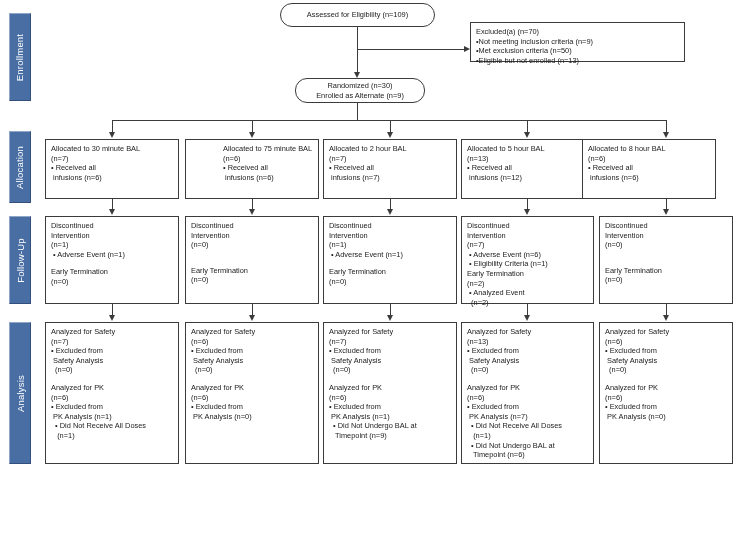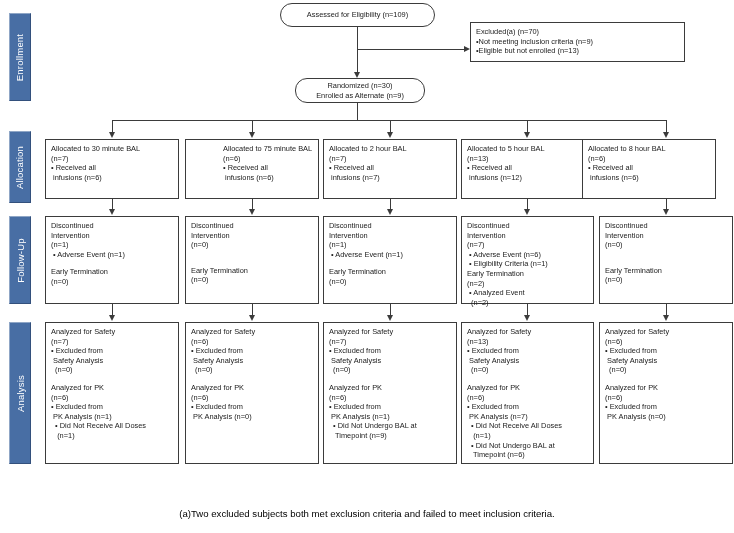--- a/index.html
+++ b/index.html
@@ -103,20 +103,21 @@
   </div>
 
   <div class="box center" id="box-assessed" style="left:280px; top:3px; width:155px; height:24px;
        display:flex;align-items:center;justify-content:center;">
       <div class="ln">Assessed for Eligibility (n=109)</div>
     </div>
 
   <div class="box" id="box-excluded" style="left:470px; top:22px; width:215px; height:40px;">
       <div class="ln">Excluded(a) (n=70)</div>
       <div class="ln">•Not meeting inclusion criteria (n=9)</div>
+      <div class="ln">•Met exclusion criteria (n=50)</div>
       <div class="ln">•Eligible but not enrolled (n=13)</div>
     </div>
 
   <div class="box center" id="box-randomized" style="left:295px; top:78px; width:130px; height:25px;
        display:flex;flex-direction:column;align-items:center;justify-content:center;">
       <div class="ln">Randomized (n=30)</div>
       <div class="ln">Enrolled as Alternate (n=9)</div>
     </div>
 
   <div class="ln-v" style="left:357px; top:27px; height:45px;"></div>
@@ -302,15 +303,14 @@
       <div class="ln">• Excluded from</div>
       <div class="ln"> Safety Analysis</div>
       <div class="ln">  (n=0)</div>
       <div class="ln" style="height: 8px;">&nbsp;</div>
       <div class="ln">Analyzed for PK</div>
       <div class="ln">(n=6)</div>
       <div class="ln">• Excluded from</div>
       <div class="ln"> PK Analysis (n=0)</div>
     </div>
 
-  <div class="footnote">(a)Two excluded subjects both met exclusion criteria and failed to meet inclusion criteria.</div>
 
 </div>
 
 </body></html>

